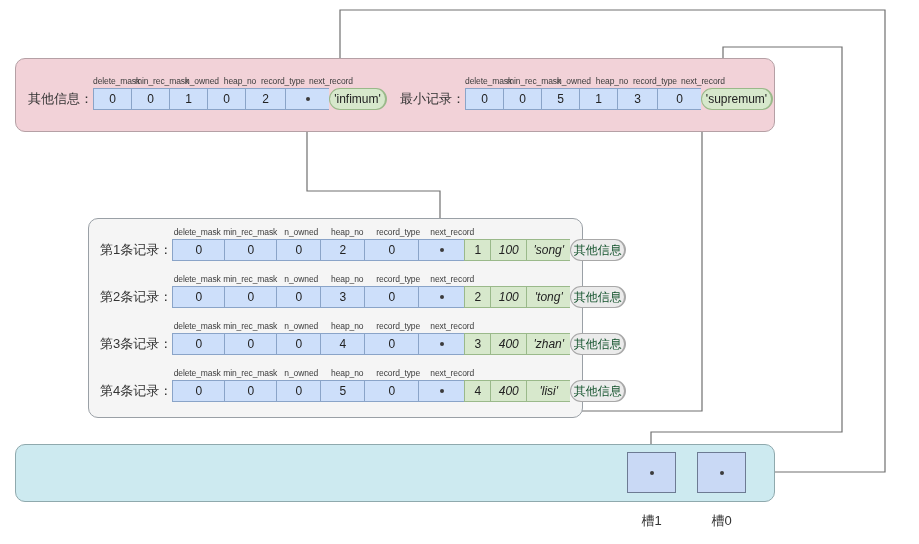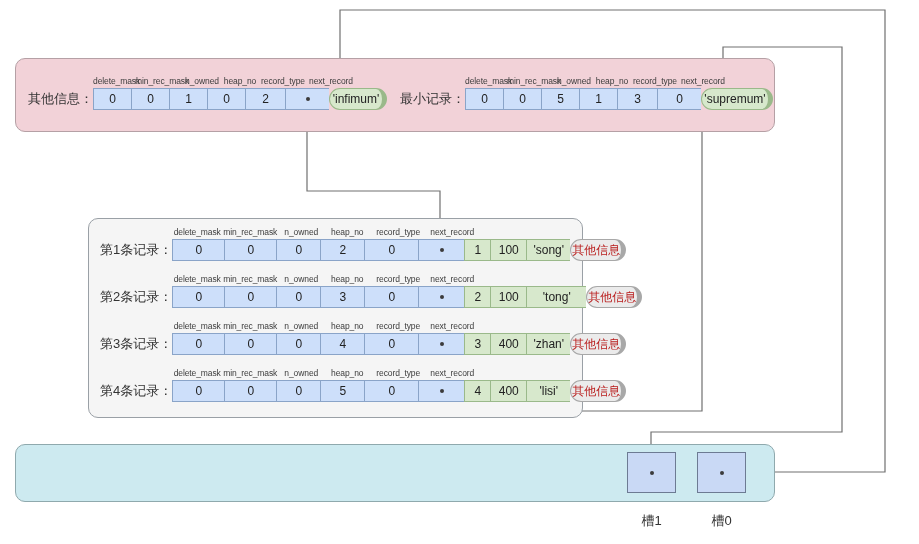--- a/index.html
+++ b/index.html
@@ -34,24 +34,24 @@
     font-size:8.5px;color:#3c3c3c;text-align:center;line-height:14px;
     white-space:nowrap;letter-spacing:-0.1px;
   }
   .cells{display:flex;}
   .cell{
     box-sizing:border-box;height:22px;line-height:20px;
     border:1px solid #8aa4c8;border-right:none;
     background:#cddffa;text-align:center;font-size:12px;color:#222;
     position:relative;
   }
-  .cell:last-child{border-right:5px solid #4d7c0f;border-radius:11px;}
+  .cell:last-child{border-right:2px solid #4d7c0f;border-radius:11px;}
   .cell.green{background:#d7e8cc;border-color:#9ab98a;}
-  .cell.green + .cell.green{border-left-color:#9ab98a;}
-  .cell.gray{background:#ebebeb;border-color:#a8a8a8;color:#b91c1c;}
+  .cell.green + .cell.green{border-left-color:#9ab98a;font-style:italic;}
+  .cell.gray{background:#ebebeb;border-color:#a8a8a8;color:#14532d;}
   .cell.ptr{}
   .dot{
     position:absolute;left:50%;top:50%;width:4px;height:4px;
     margin-left:-2px;margin-top:-2px;border-radius:50%;
     background:#3b3b3b;
   }
 
   
   .slot{
     position:absolute;box-sizing:border-box;
@@ -207,21 +207,21 @@
         <div class="cell" style="width:52px">0</div>
         <div class="cell" style="width:52px">0</div>
         <div class="cell" style="width:44px">0</div>
         <div class="cell" style="width:44px">3</div>
         <div class="cell" style="width:54px">0</div>
         <div class="cell ptr" style="width:46px">
           <span class="dot"></span>
         </div>
         <div class="cell green" style="width:26px">2</div>
         <div class="cell green" style="width:36px">100</div>
-        <div class="cell green" style="width:60px">'tong'</div>
+        <div class="cell green" style="width:44px">'tong'</div>
         <div class="cell gray" style="width:56px">其他信息</div>
       </div>
     </div>
   </div>
 
   <div class="rowblock" style="left:100px;top:333px;">
     <div class="rowlabel">第3条记录：</div>
     <div class="table-wrap">
       <div class="hdr">
         <span style="width:50px">delete_mask</span>

